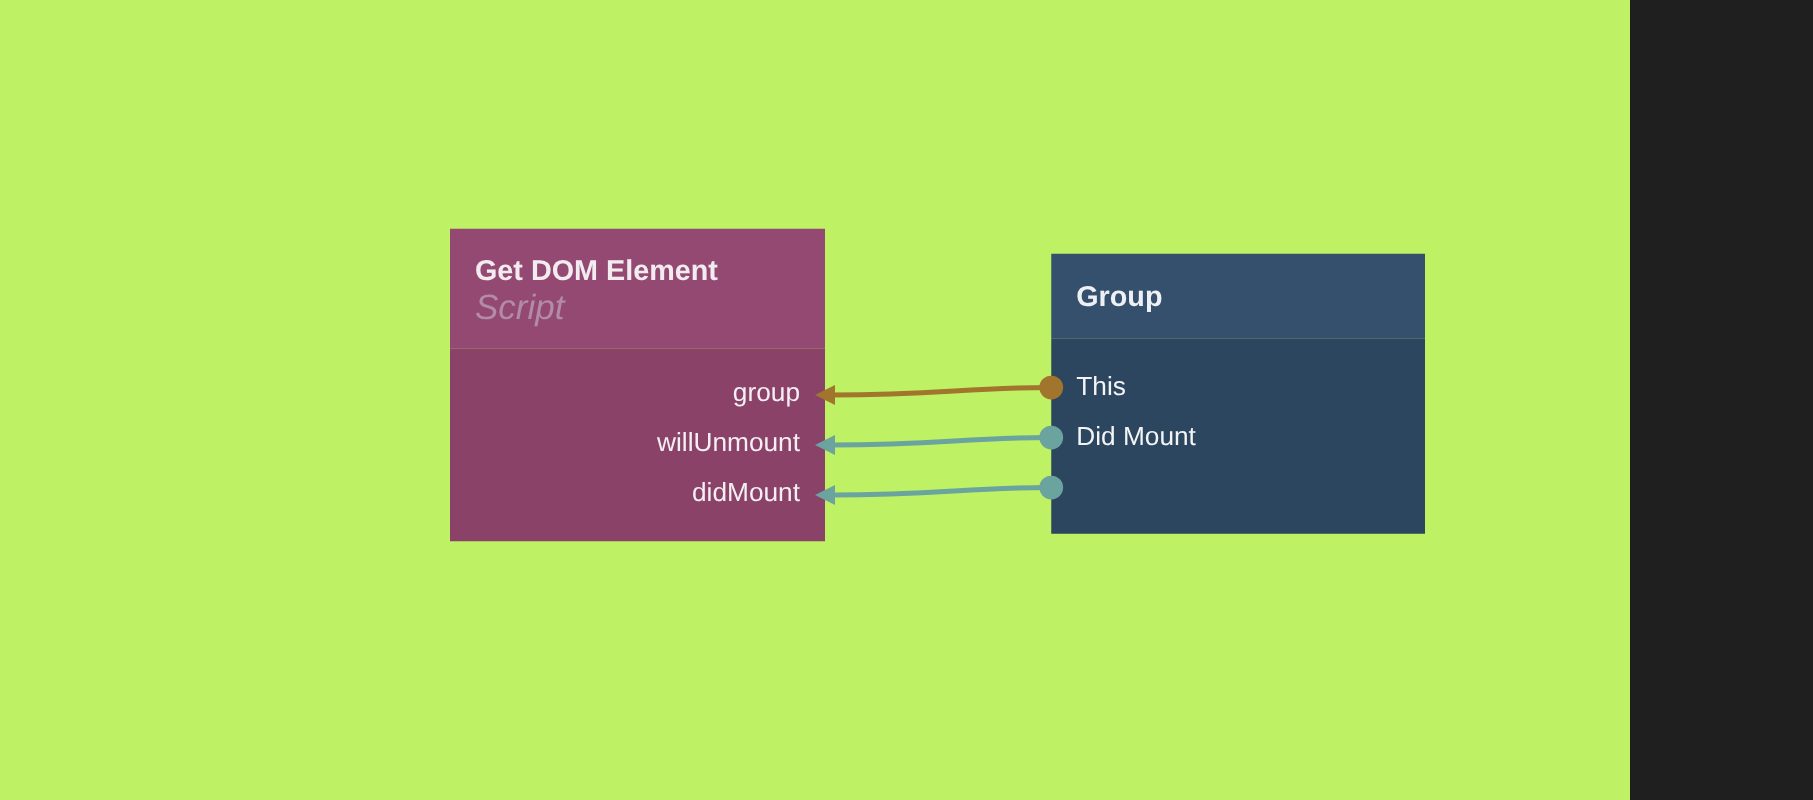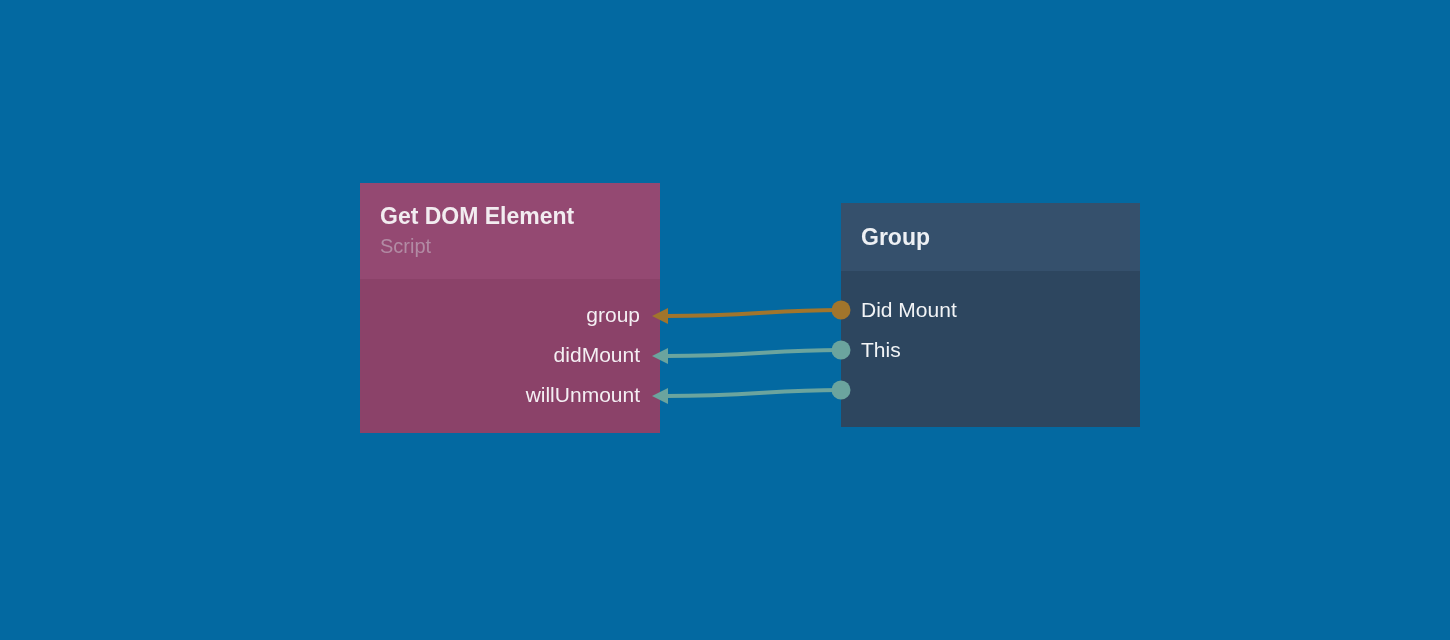--- a/index.html
+++ b/index.html
@@ -1,20 +1,20 @@
 <!DOCTYPE html>
 <html><head>
 <meta charset="utf-8">
 <style>
   html, body { margin: 0; padding: 0; background: #1f1f20; }
   .canvas {
     position: relative;
-    width: 1450px;
+    width: 1304px;
     height: 640px;
-    background: #0369a1;
+    background: #bef264;
     overflow: hidden;
     font-family: "Liberation Sans", "DejaVu Sans", sans-serif;
   }
   .node {
     position: absolute;
     display: flex;
     flex-direction: column;
   }
   .node-header {
     display: flex;
@@ -25,25 +25,26 @@
     flex: 0 0 auto;
   }
   .node-title {
     font-size: 23px;
     font-weight: 600;
     line-height: 30px;
     color: var(--title-color);
     white-space: nowrap;
   }
   .node-subtitle {
-    font-size: 20px;
+    font-size: 28px;
     font-weight: 400;
     line-height: 30px;
     color: var(--subtitle-color);
     white-space: nowrap;
+    font-style: italic;
   }
   .node-body {
     background: var(--body-color);
     flex: 1 1 auto;
   }
   .port-row {
     height: 40px;
     line-height: 40px;
     font-size: 21px;
     color: var(--port-color);
@@ -75,32 +76,32 @@
 
 <div class="canvas">
 
   <div class="node node--inputs" id="node-get-dom-element" style="--header-color: #944972; --body-color: #8b4269; --title-color: #f2ecf0; --subtitle-color: #b28ba4; --port-color: #f4eff3;">
     <div class="node-header">
       <div class="node-title">Get DOM Element</div>
       <div class="node-subtitle">Script</div>
     </div>
     <div class="node-body">
         <div class="port-row">group</div>
+        <div class="port-row">willUnmount</div>
         <div class="port-row">didMount</div>
-        <div class="port-row">willUnmount</div>
       </div>
   </div>
 
   <div class="node node--outputs" id="node-group" style="--header-color: #35506c; --body-color: #2d465f; --title-color: #edf0f4; --subtitle-color: #edf0f4; --port-color: #f2f4f6;">
     <div class="node-header">
       <div class="node-title">Group</div>
     </div>
     <div class="node-body">
+        <div class="port-row">This</div>
         <div class="port-row">Did Mount</div>
-        <div class="port-row">This</div>
       </div>
   </div>
 
   <svg id="wires" viewBox="0 0 1450 640">
       <path d="M 841 310 C 771 310, 752 316, 665 316" stroke="#a1752c" stroke-width="4" fill="none" stroke-linecap="round"></path>
       <polygon points="652,316 668,308 668,324" fill="#a1752c"></polygon>
       <circle cx="841" cy="310" r="9.5" fill="#a1752c"></circle>
       <path d="M 841 350 C 771 350, 752 356, 665 356" stroke="#6ba49e" stroke-width="4" fill="none" stroke-linecap="round"></path>
       <polygon points="652,356 668,348 668,364" fill="#6ba49e"></polygon>
       <circle cx="841" cy="350" r="9.5" fill="#6ba49e"></circle>

